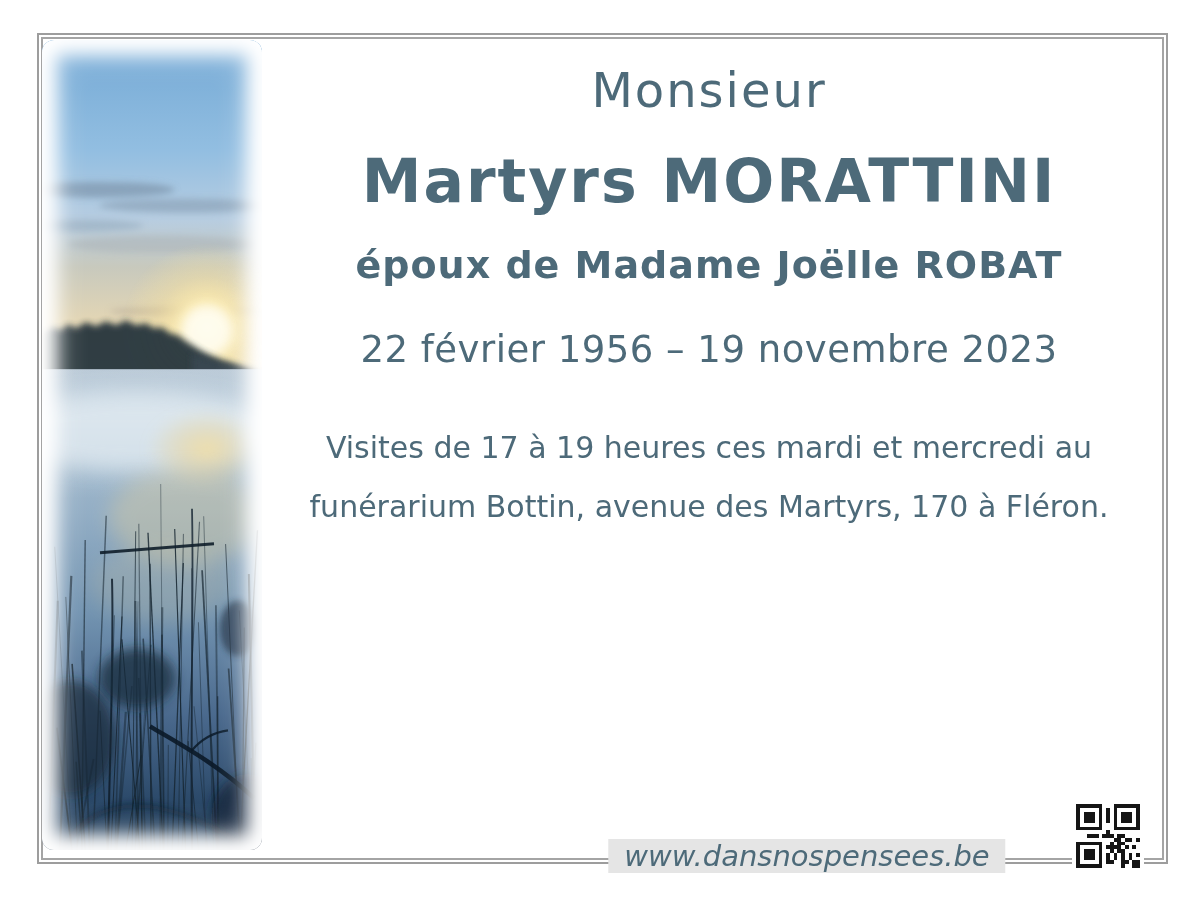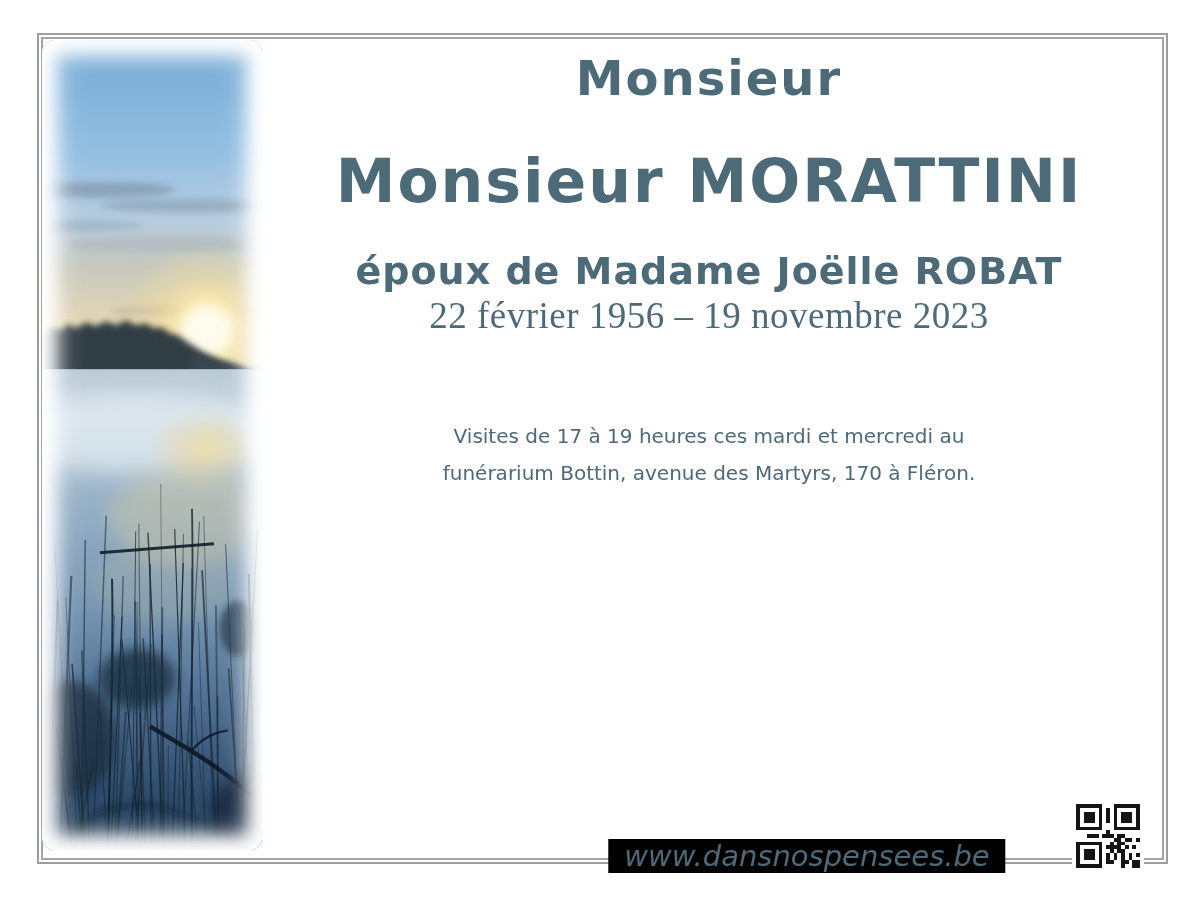--- a/index.html
+++ b/index.html
@@ -29,32 +29,32 @@
   .photo svg{display:block;}
   .photo-fade{
     position:absolute;inset:0;border-radius:12px;pointer-events:none;
     box-shadow:inset 0 0 18px 13px #ffffff, inset 0 0 34px 10px rgba(255,255,255,.65);
   }
   
   .content{position:absolute;left:256px;top:0;width:906px;height:918px;z-index:3;}
   .content > *{
     position:absolute;left:0;width:100%;margin:0;text-align:center;
   }
-  .civility{top:50px;font-size:48px;font-weight:bold;letter-spacing:2px;}
+  .civility{top:62px;font-size:48px;font-weight:normal;letter-spacing:2px;}
   .name{top:146px;font-size:60px;font-weight:bold;letter-spacing:2px;}
-  .relation{top:249px;font-size:38px;font-weight:bold;letter-spacing:1px;}
-  .dates{top:294px;font-size:37px;letter-spacing:.5px;font-family:Liberation Serif, serif;}
-  .body{font-size:20px;line-height:37px;white-space:pre-line;}
+  .relation{top:243px;font-size:38px;font-weight:bold;letter-spacing:1px;}
+  .dates{top:328px;font-size:37px;letter-spacing:.5px;}
+  .body{font-size:30px;line-height:59px;white-space:pre-line;}
   .visits{top:418px;}
   .ceremony{top:562px;}
   .meeting{top:776px;}
   
   .website{
     position:absolute;top:839px;left:807px;transform:translateX(-50%);
-    font-size:29px;font-style:italic;background:#000000;padding:0 16px;
+    font-size:29px;font-style:italic;background:#e5e5e5;padding:0 16px;
     z-index:6;white-space:nowrap;color:#4d6a79;
   }
   .qr{
     position:absolute;left:1072px;top:800px;background:#fff;padding:4px;
     z-index:6;line-height:0;
   }
   .qr svg{shape-rendering:crispEdges;}
 </style>
 </head>
 <body>
@@ -199,21 +199,21 @@
       <ellipse cx="205" cy="782" rx="36" ry="46" fill="#0e1f30" opacity=".75" filter="url(#b6)"></ellipse>
       <path d="M108,688 C138,706 176,726 212,760" stroke="#0b1a28" stroke-width="4.5" fill="none" opacity=".9"></path>
       <path d="M150,712 C160,700 172,694 186,692" stroke="#0b1a28" stroke-width="2.2" fill="none" opacity=".85"></path>
       <path d="M20,812 C40,780 60,770 90,768 C120,766 160,780 200,806" stroke="#0d1e2e" stroke-width="5" fill="none" opacity=".6" filter="url(#b3)"></path>
     </svg>
     <div class="photo-fade"></div>
   </div>
 
   <div class="content">
     <div class="civility">Monsieur</div>
-    <h1 class="name">Monsieur MORATTINI</h1>
+    <h1 class="name">Martyrs MORATTINI</h1>
     <div class="relation">époux de Madame Joëlle ROBAT</div>
     <div class="dates">22 février 1956 – 19 novembre 2023</div>
     <p class="body visits">Visites de 17 à 19 heures ces mardi et mercredi au
 funérarium Bottin, avenue des Martyrs, 170 à Fléron.</p>
   </div>
 
   <div class="website">www.dansnospensees.be</div>
 
   <div class="qr">
     <svg id="qr-svg" viewBox="0 0 17 17" width="64" height="64" aria-hidden="true">

